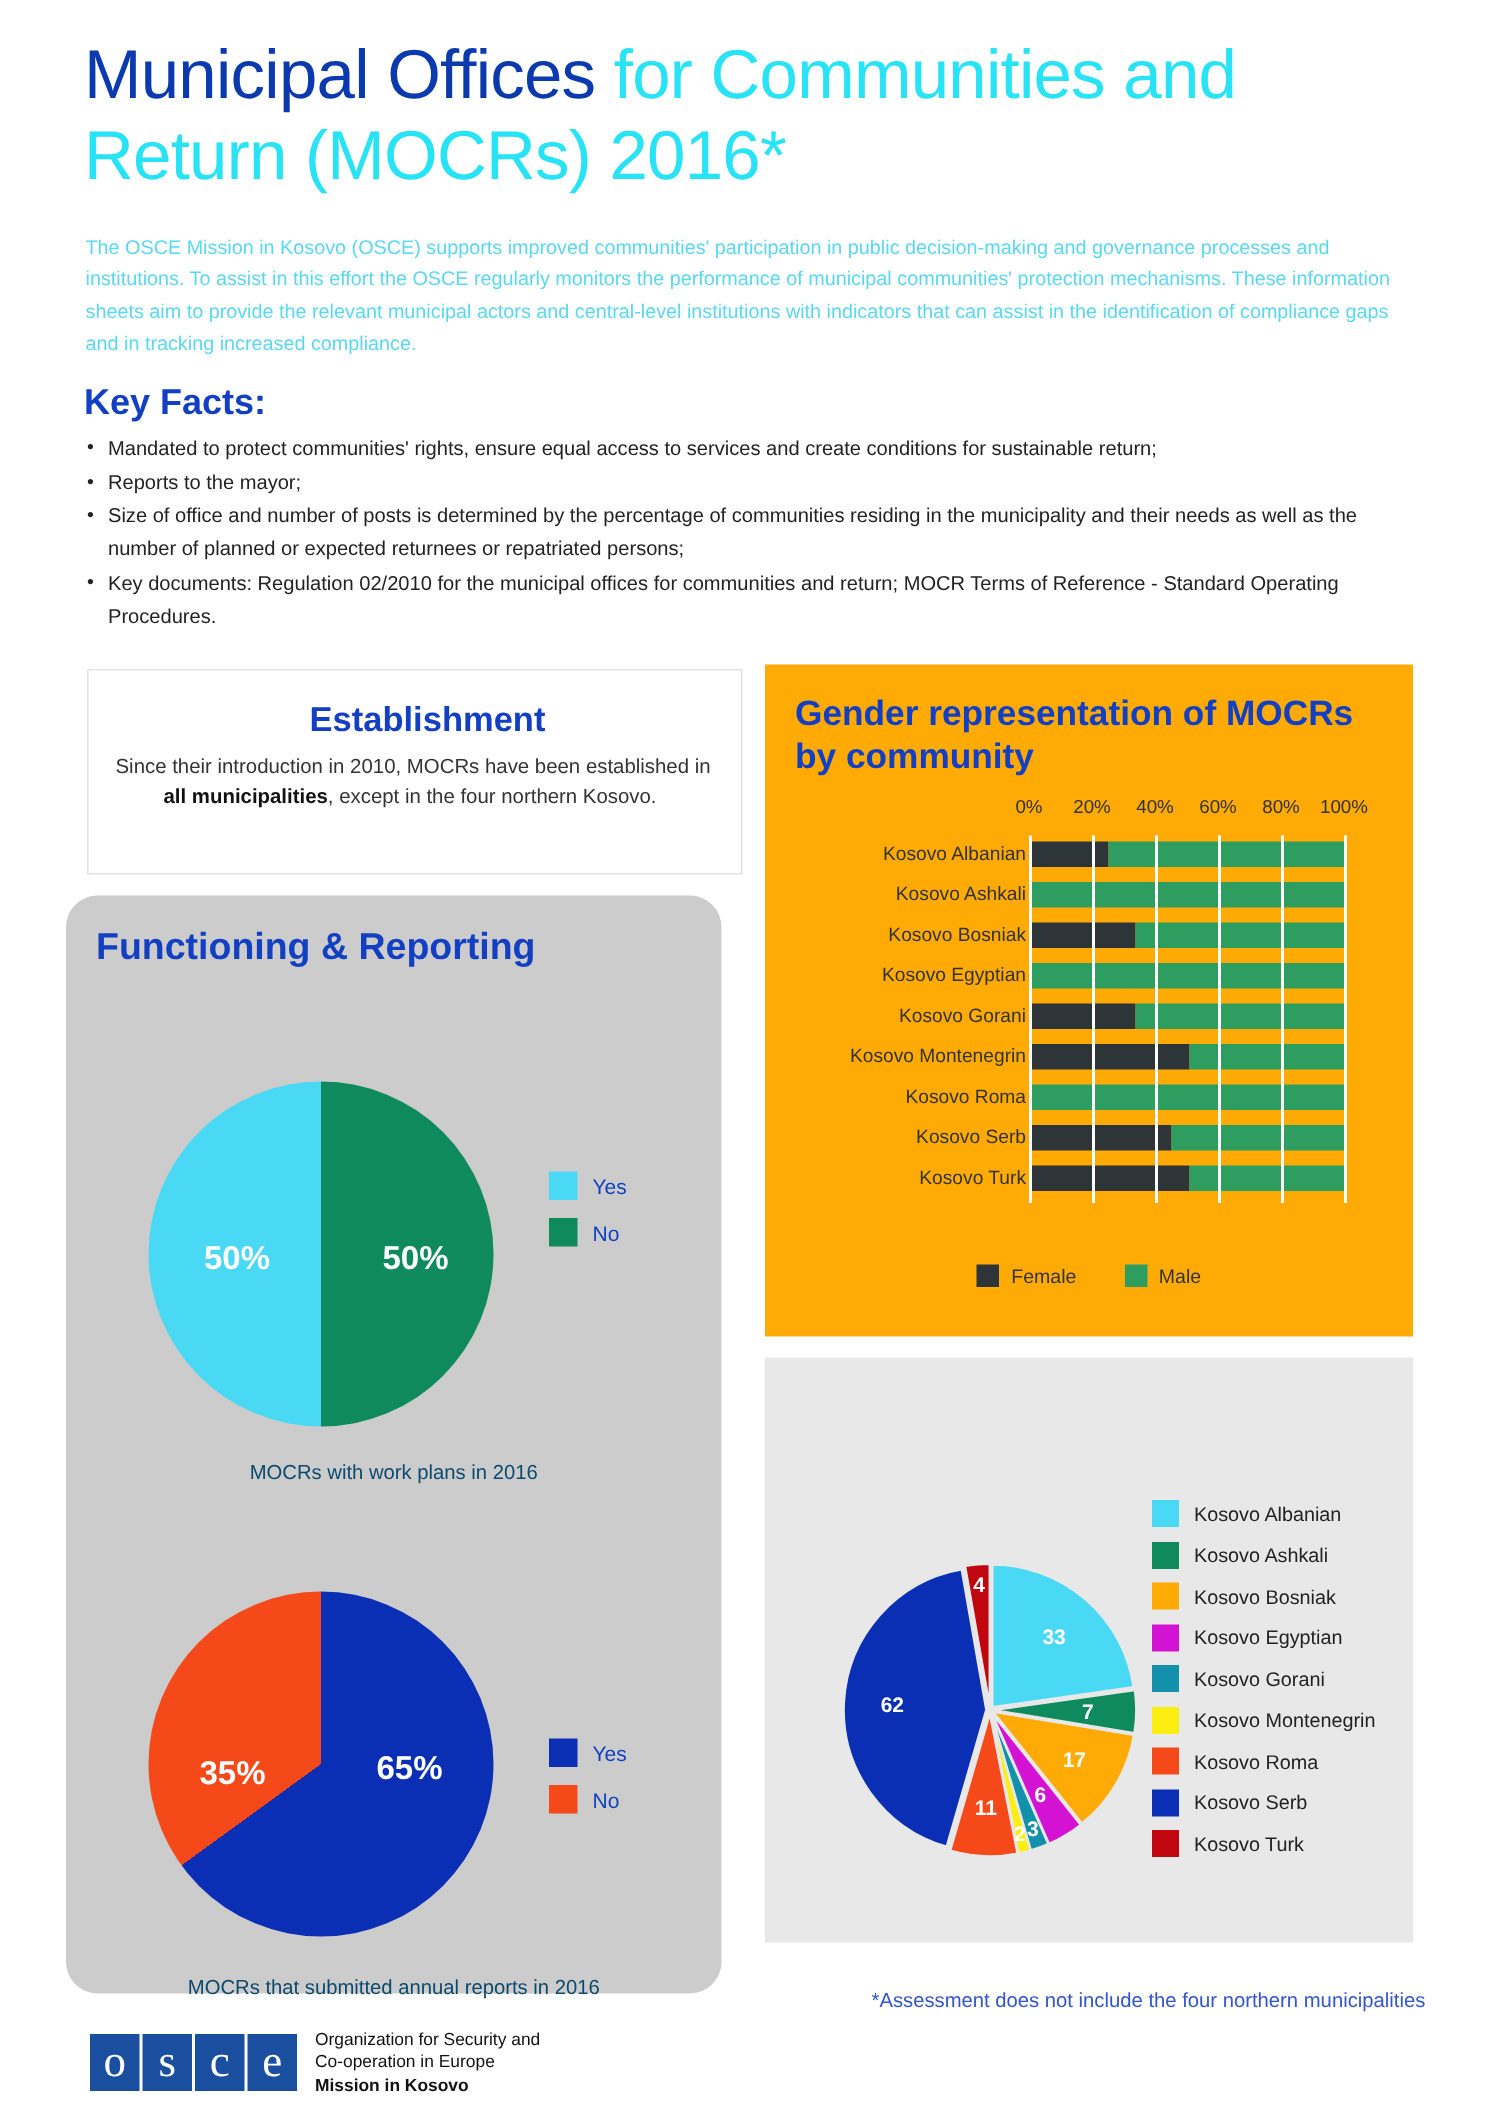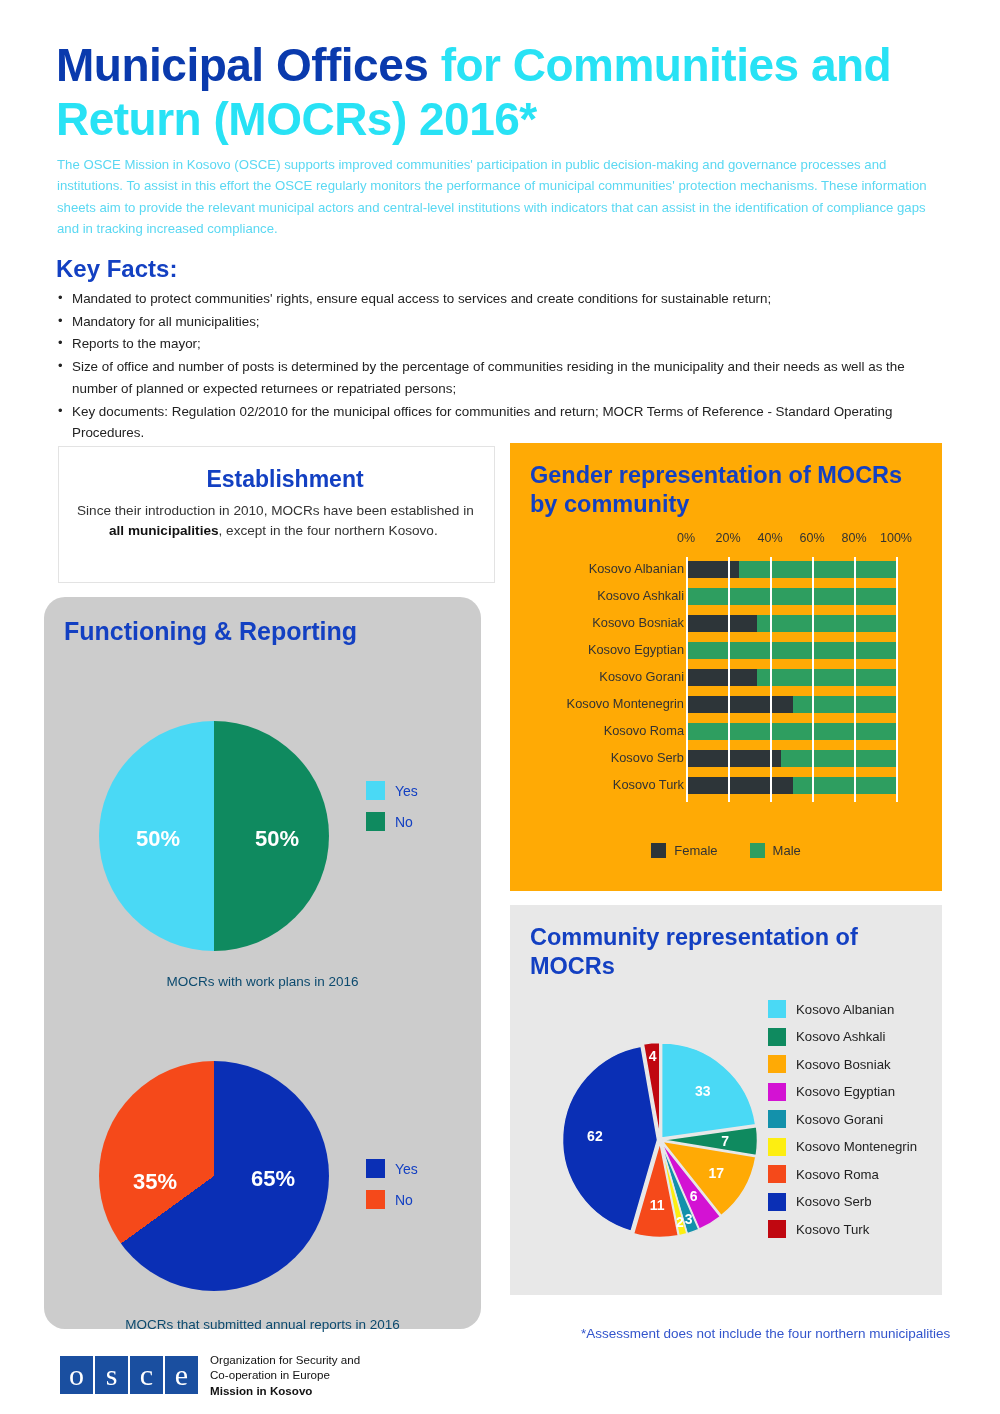--- a/index.html
+++ b/index.html
@@ -6,23 +6,22 @@
   body {
     width: 1000px; height: 1414px;
     background: #ffffff;
     font-family: "Liberation Sans", sans-serif;
     position: relative;
     overflow: hidden;
   }
   
   .title {
     position: absolute; left: 56px; top: 22px; width: 900px;
-    font-size: 46px; font-weight: bold; line-height: 1.18;
+    font-size: 46px; font-weight: normal; line-height: 1.18;
     letter-spacing: -0.5px;
-    margin-top: 16px;
   }
   .title .dark { color: #0a3aad; }
   .title .cyan { color: #28e2f5; }
 
   .intro {
     position: absolute; left: 57px; top: 154px; width: 870px;
     color: #5ad8f2; font-size: 13.2px; line-height: 1.62;
   }
 
   .keyfacts-title {
@@ -155,21 +154,20 @@
 
 <div class="title">
   <span class="dark">Municipal Offices </span><span class="cyan">for Communities and Return (MOCRs) 2016*</span>
 </div>
 
 <div class="intro">The OSCE Mission in Kosovo (OSCE) supports improved communities' participation in public decision-making and governance processes and institutions. To assist in this effort the OSCE regularly monitors the performance of municipal communities' protection mechanisms. These information sheets aim to provide the relevant municipal actors and central-level institutions with indicators that can assist in the identification of compliance gaps and in tracking increased compliance.</div>
 
 <div class="keyfacts-title">Key Facts:</div>
 <ul class="keyfacts">
   <li>Mandated to protect communities' rights, ensure equal access to services and create conditions for sustainable return;</li>
-  <li>Mandatory for all municipalities;</li>
   <li>Reports to the mayor;</li>
   <li>Size of office and number of posts is determined by the percentage of communities residing in the municipality and their needs as well as the number of planned or expected returnees or repatriated persons;</li>
   <li>Key documents: Regulation 02/2010 for the municipal offices for communities and return; MOCR Terms of Reference - Standard Operating Procedures.</li>
 </ul>
 
 <div class="establishment">
   <h2>Establishment</h2>
   <p><span>Since their introduction in 2010, MOCRs have been established in </span><b>all municipalities</b><span>, except in the four northern Kosovo.</span></p>
 </div>
 
@@ -303,21 +301,20 @@
       <div class="lb">Female</div>
     </div>
     <div class="item">
       <div class="sw" style="background:#2e9e60"></div>
       <div class="lb">Male</div>
     </div>
   </div>
 </div>
 
 <div class="panel-comm">
-  <h2>Community representation of MOCRs</h2>
   <div class="comm-legend" id="comm-legend">
       <div class="row">
         <div class="sw" style="background: rgb(74, 217, 245);"></div>
         <div class="lb">Kosovo Albanian</div>
       </div>
       <div class="row">
         <div class="sw" style="background: rgb(15, 138, 95);"></div>
         <div class="lb">Kosovo Ashkali</div>
       </div>
       <div class="row">

